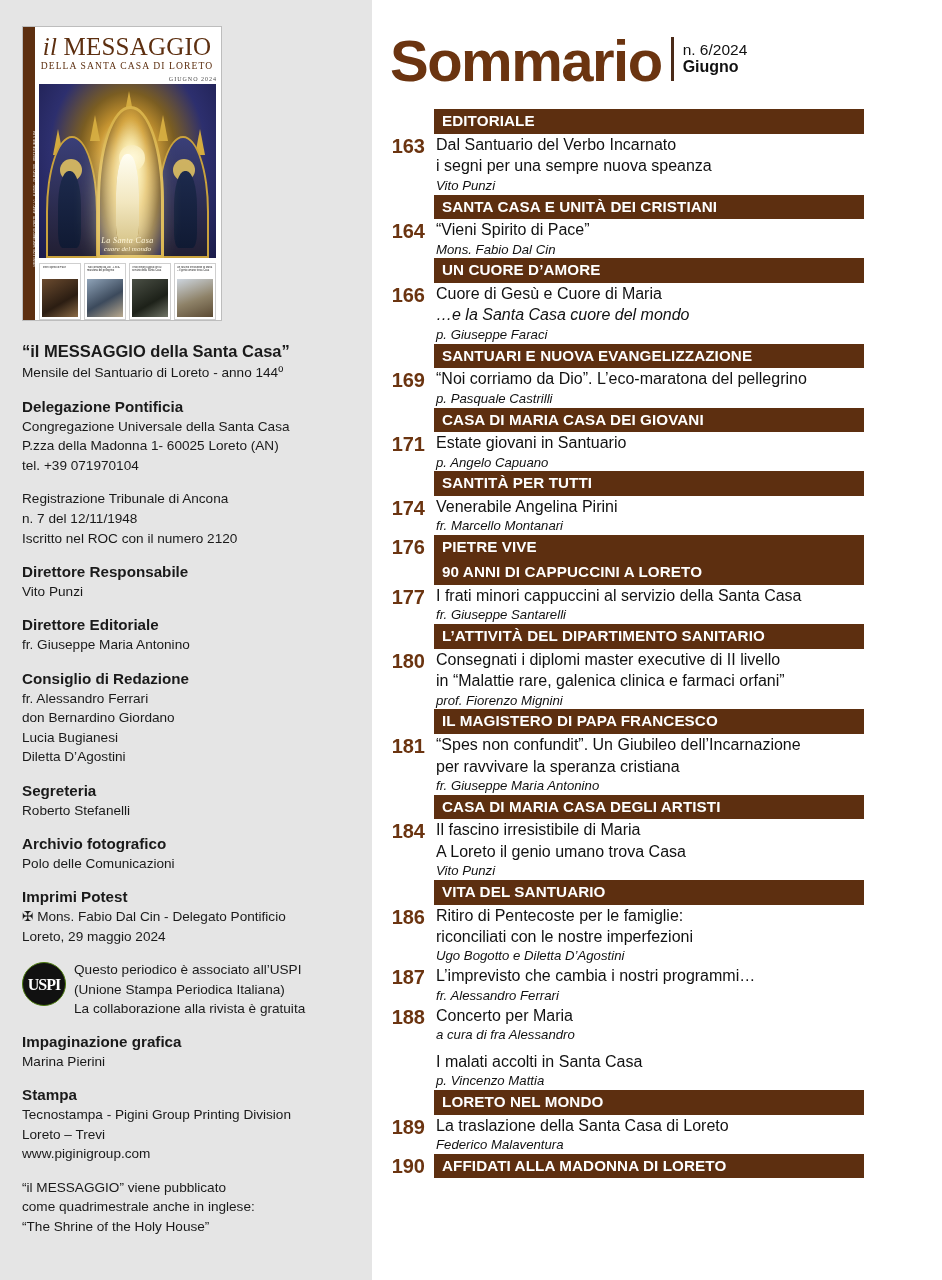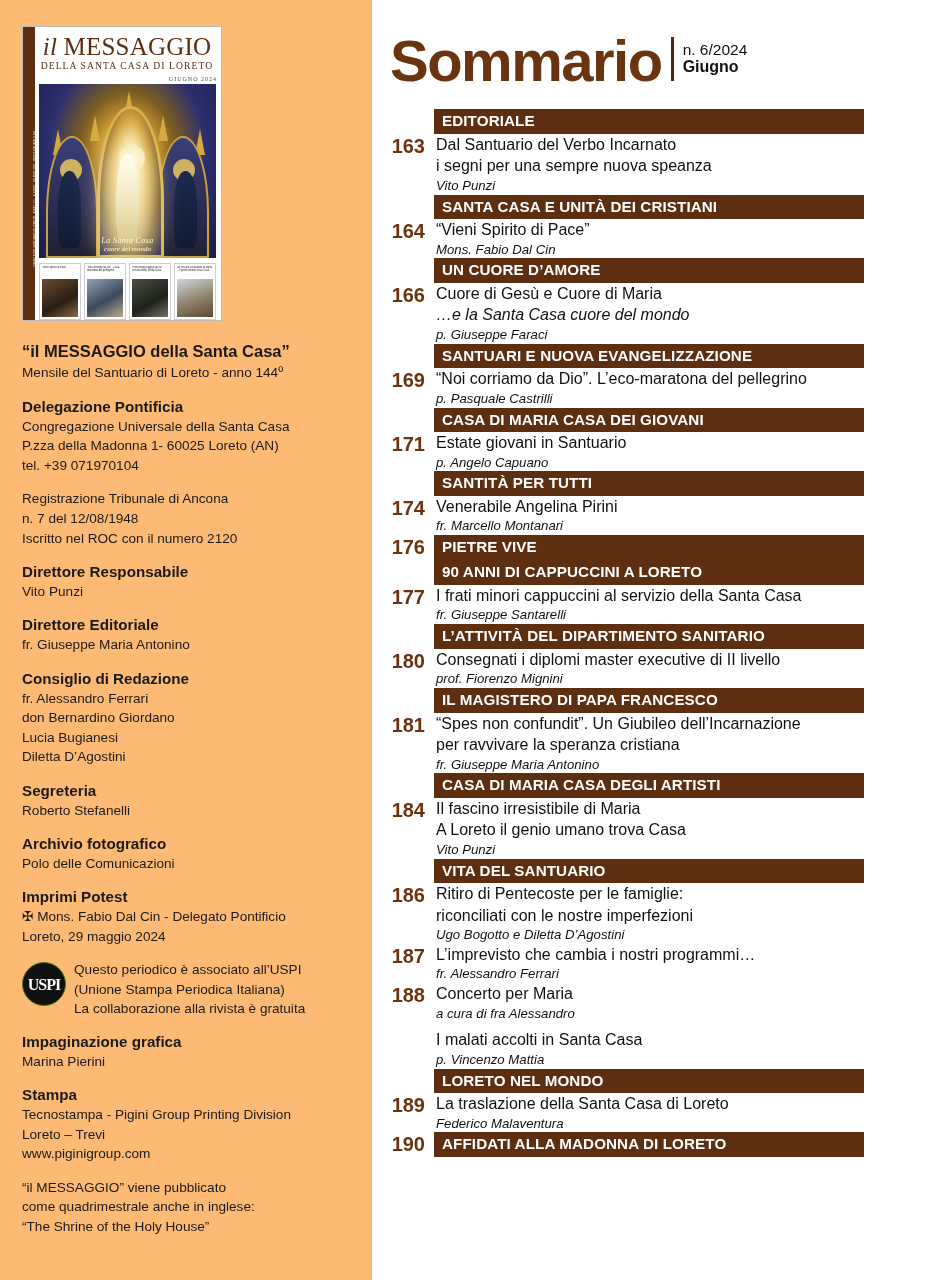--- a/index.html
+++ b/index.html
@@ -10,21 +10,21 @@
     font-family:"Liberation Sans", sans-serif;
     color:#1a1a1a;
     position:relative;
     overflow:hidden;
   }
   .page{position:relative;width:942px;height:1280px;}
 
   
   .left-col{
     position:absolute;left:0;top:0;width:372px;height:1280px;
-    background:#fdba74;
+    background:#e5e5e5;
   }
   .left-inner{padding:26px 22px 0 22px;}
 
   
   .cover-row{display:flex;align-items:flex-start;}
   .cover{
     width:200px;height:295px;
     background:#ffffff;
     border:1px solid #bdbdbd;
     box-sizing:border-box;
@@ -244,21 +244,21 @@
 
         <h2>“il MESSAGGIO della Santa Casa”</h2>
         <p>Mensile del Santuario di Loreto - anno 144º</p>
 
         <h3>Delegazione Pontificia</h3>
         <p>Congregazione Universale della Santa Casa</p>
         <p>P.zza della Madonna 1- 60025 Loreto (AN)</p>
         <p>tel. +39 071970104</p>
 
         <p class="gap">Registrazione Tribunale di Ancona</p>
-        <p>n. 7 del 12/08/1948</p>
+        <p>n. 7 del 12/11/1948</p>
         <p>Iscritto nel ROC con il numero 2120</p>
 
         <h3>Direttore Responsabile</h3>
         <p>Vito Punzi</p>
 
         <h3>Direttore Editoriale</h3>
         <p>fr. Giuseppe Maria Antonino</p>
 
         <h3>Consiglio di Redazione</h3>
         <p>fr. Alessandro Ferrari</p>
@@ -414,20 +414,21 @@
         <div class="row">
           <div class="pg"></div>
           <div class="body-cell">
             <div class="bar">L’ATTIVITÀ DEL DIPARTIMENTO SANITARIO</div>
           </div>
         </div>
         <div class="row">
           <div class="pg">180</div>
           <div class="body-cell">
             <div class="title">Consegnati i diplomi master executive di II livello</div>
+            <div class="title">in “Malattie rare, galenica clinica e farmaci orfani”</div>
             <div class="author">prof. Fiorenzo Mignini</div>
           </div>
         </div>
         <div class="row">
           <div class="pg"></div>
           <div class="body-cell">
             <div class="bar">IL MAGISTERO DI PAPA FRANCESCO</div>
           </div>
         </div>
         <div class="row">

